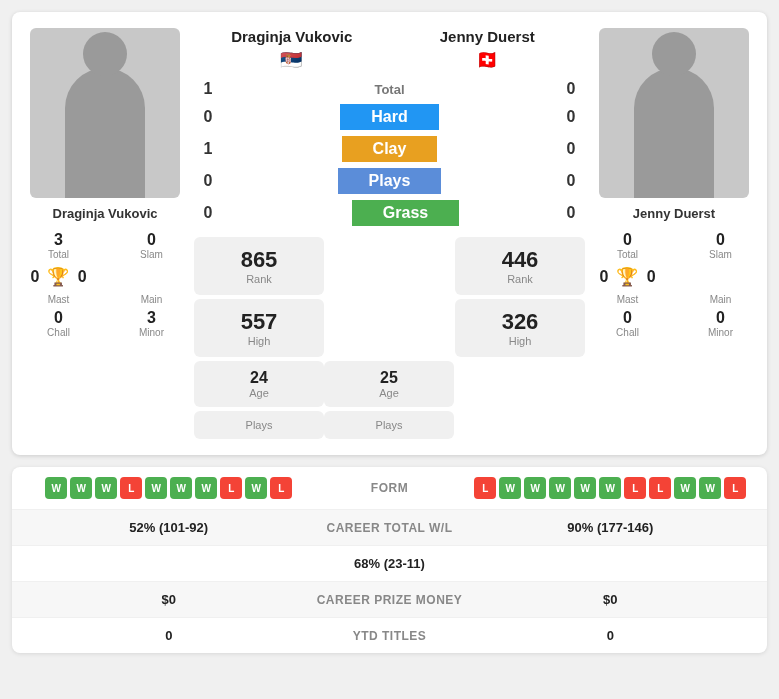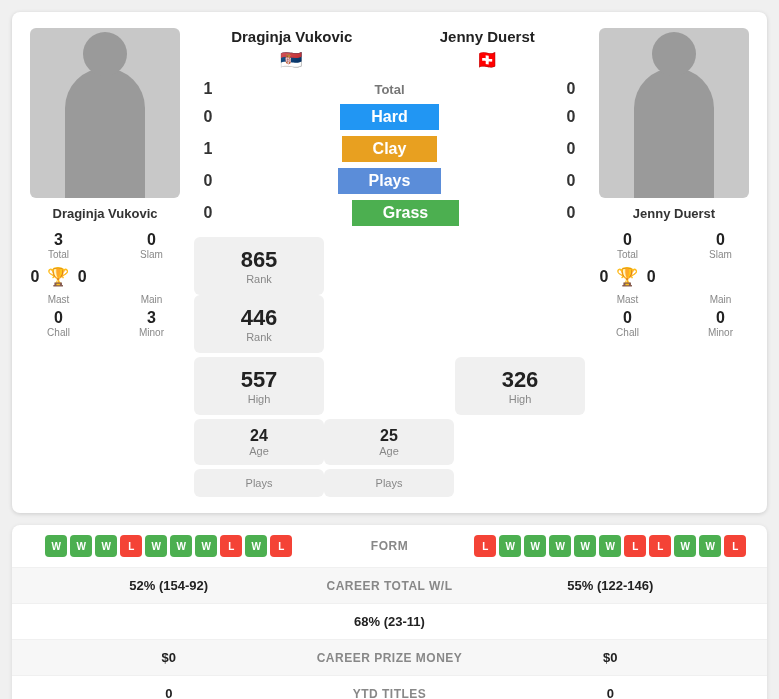--- a/index.html
+++ b/index.html
@@ -370,21 +370,21 @@
         <span class="score-val">0</span>
         <span class="surface-btn surface-indoor">Plays</span>
         <span class="score-val">0</span>
       </div>
       <div class="score-row">
         <span class="score-val">0</span>
         <span class="surface-btn surface-grass">Grass</span>
         <span class="score-val">0</span>
       </div>
 
-      <div class="rank-boxes" style="margin-top:8px;flex-direction:column;">
+      <div class="rank-boxes" style="margin-top:8px;">
         <div class="rank-box">
           <div class="rank-box-val">865</div>
           <div class="rank-box-label">Rank</div>
         </div>
         <div class="rank-box">
           <div class="rank-box-val">446</div>
           <div class="rank-box-label">Rank</div>
         </div>
       </div>
 
@@ -489,23 +489,23 @@
           <span class="badge badge-l">L</span>
           <span class="badge badge-l">L</span>
           <span class="badge badge-w">W</span>
           <span class="badge badge-w">W</span>
           <span class="badge badge-l">L</span>
         </div>
     </div>
   </div>
 
   <div class="form-row" style="background:#f7f7f7;">
-    <div class="form-left form-bold">52% (154-92)</div>
+    <div class="form-left form-bold">52% (101-92)</div>
     <div class="form-center">Career Total W/L</div>
-    <div class="form-right form-bold">55% (122-146)</div>
+    <div class="form-right form-bold">90% (177-146)</div>
   </div>
 
   <div class="form-row">
     <div class="form-left form-bold">68% (23-11)</div>
   </div>
 
   <div class="form-row" style="background:#f7f7f7;">
     <div class="form-left form-bold">$0</div>
     <div class="form-center">Career Prize Money</div>
     <div class="form-right form-bold">$0</div>

